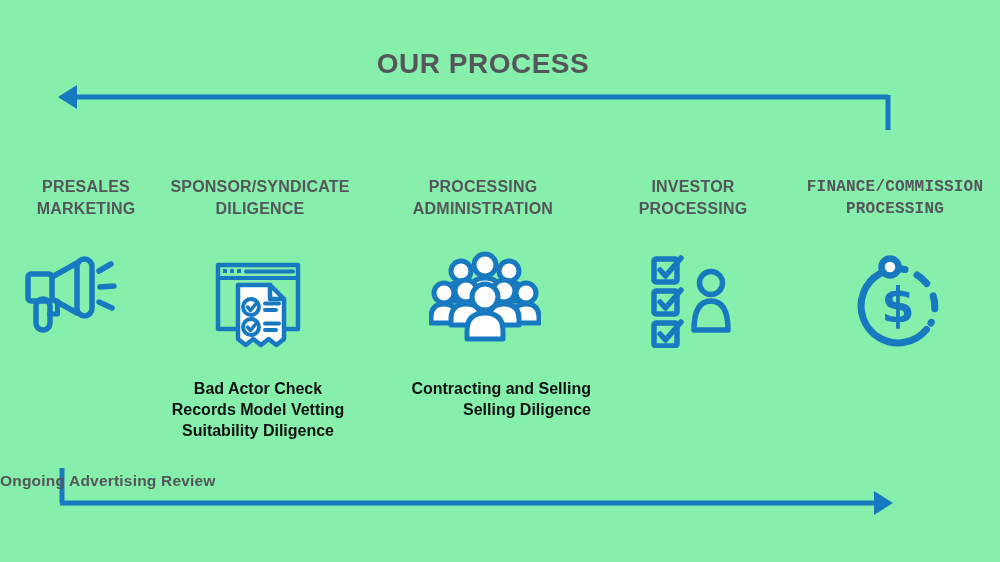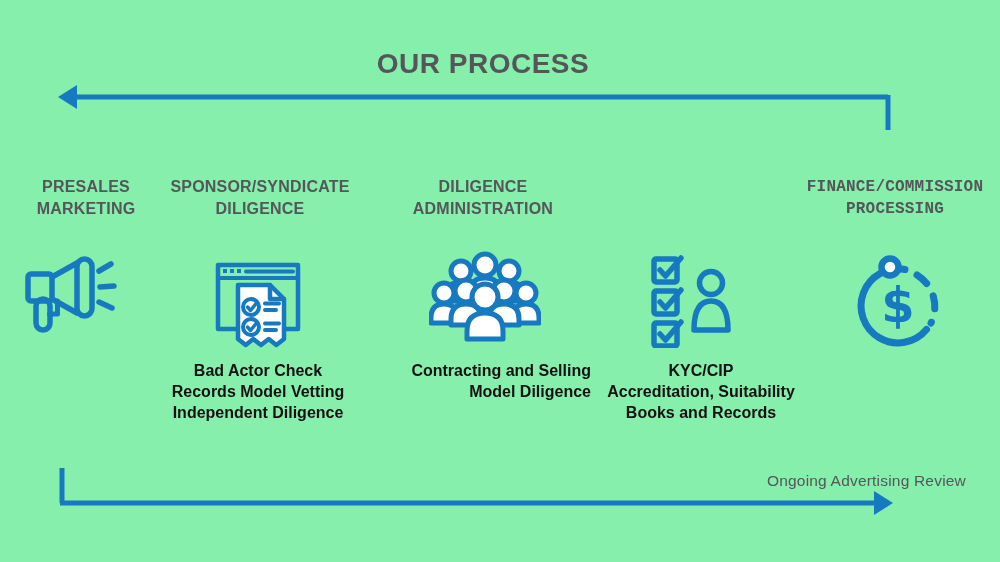--- a/index.html
+++ b/index.html
@@ -27,29 +27,29 @@
   .h4{left:618px;width:150px;}
   .h5{left:795px;width:200px;font-family:Liberation Mono, monospace;}
   .icon-wrap{position:absolute;color:var(--accent-blue);}
   .icon-wrap svg{display:block;}
   .ic1{left:23px;top:249px;}
   .ic2{left:210px;top:255px;}
   .ic3{left:429px;top:249px;}
   .ic4{left:645px;top:252px;}
   .ic5{left:850px;top:252px;}
   .stage-details{
-    position:absolute;top:360px;text-align:center;font-weight:bold;font-size:16px;
+    position:absolute;top:378px;text-align:center;font-weight:bold;font-size:16px;
     line-height:21px;color:var(--body-text);
   }
   .d2{left:150px;width:216px;}
   .d3{left:375px;width:216px;text-align:right;}
   .d4{left:590px;width:222px;}
   .bottom-label{
-    position:absolute;top:472px;left:0;width:966px;text-align:right;
-    font-size:15.5px;font-weight:normal;color:var(--heading-gray);letter-spacing:0.2px;
+    position:absolute;top:472px;left:0;width:966px;text-align:left;
+    font-size:15.5px;font-weight:bold;color:var(--heading-gray);letter-spacing:0.2px;
   }
   .ink{stroke:currentColor;fill:none;stroke-linecap:round;stroke-linejoin:round;}
   .ink-fill{stroke:currentColor;fill:#ffffff;stroke-linecap:round;stroke-linejoin:round;}
 </style>
 </head>
 <body>
 
 <div class="canvas">
 
   <div class="title">OUR PROCESS</div>
@@ -62,21 +62,22 @@
     </g>
     <g>
       <line class="arrow-line" x1="62" y1="468" x2="62" y2="503"></line>
       <line class="arrow-line" x1="60" y1="503" x2="876" y2="503"></line>
       <polygon class="arrow-head" points="893,503 874,491 874,515"></polygon>
     </g>
   </svg>
 
   <div class="stage-head h1">PRESALES MARKETING</div>
   <div class="stage-head h2">SPONSOR/SYNDICATE DILIGENCE</div>
-  <div class="stage-head h3">DILIGENCE ADMINISTRATION</div>
+  <div class="stage-head h3">PROCESSING ADMINISTRATION</div>
+  <div class="stage-head h4">INVESTOR PROCESSING</div>
   <div class="stage-head h5">FINANCE/COMMISSION PROCESSING</div>
 
   <div class="icon-wrap ic1">
     <svg width="96" height="96" viewBox="0 0 96 96">
       <rect class="ink" x="5" y="25" width="24" height="27" rx="3" stroke-width="5.5"></rect>
       <path class="ink" d="M29 28 L54 14 M29 50 L54 64" stroke-width="5.5"></path>
       <rect class="ink" x="54" y="10" width="15" height="57" rx="7.5" stroke-width="5.5"></rect>
       <rect class="ink" x="13" y="50" width="14" height="31" rx="7" stroke-width="5.5"></rect>
       <path class="ink" d="M34.5 52 v13 h-8" stroke-width="5"></path>
       <path class="ink" d="M76 22 L88 15 M77 38 L91 37 M76 53 L89 59" stroke-width="5.5"></path>
@@ -148,27 +149,22 @@
       <path class="ink" d="M55 17.5 A37 37 0 1 0 76.5 77.5" stroke-width="7"></path>
       <path class="ink" d="M67 23 A37 37 0 0 1 81 71" stroke-width="7" stroke-dasharray="13 14"></path>
       <circle class="ink-fill" cx="40" cy="15" r="8.5" stroke-width="6.5"></circle>
       <text x="48" y="70" text-anchor="middle" font-size="48" font-weight="bold" font-family="'DejaVu Sans', sans-serif" fill="currentColor">$</text>
     </svg>
   </div>
 
   <div class="stage-details d2">
     <div>Bad Actor Check</div>
     <div>Records Model Vetting</div>
-    <div>Independent Diligence</div>
+    <div>Suitability Diligence</div>
   </div>
   <div class="stage-details d3">
     <div>Contracting and Selling</div>
-    <div>Model Diligence</div>
-  </div>
-  <div class="stage-details d4">
-    <div>KYC/CIP</div>
-    <div>Accreditation, Suitability</div>
-    <div>Books and Records</div>
+    <div>Selling Diligence</div>
   </div>
 
   <div class="bottom-label">Ongoing Advertising Review</div>
 
 </div>
 
 </body></html>

